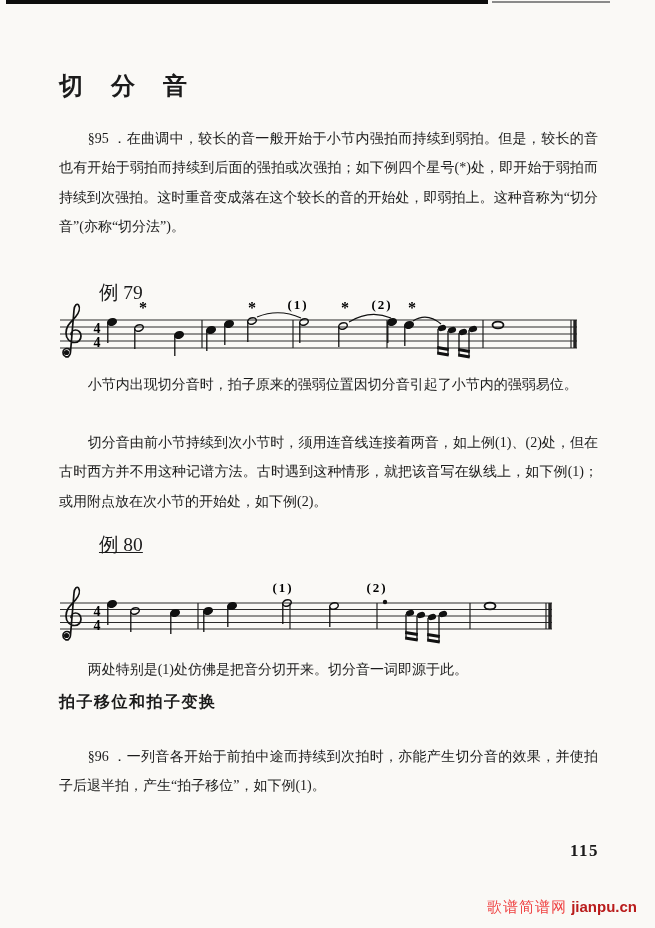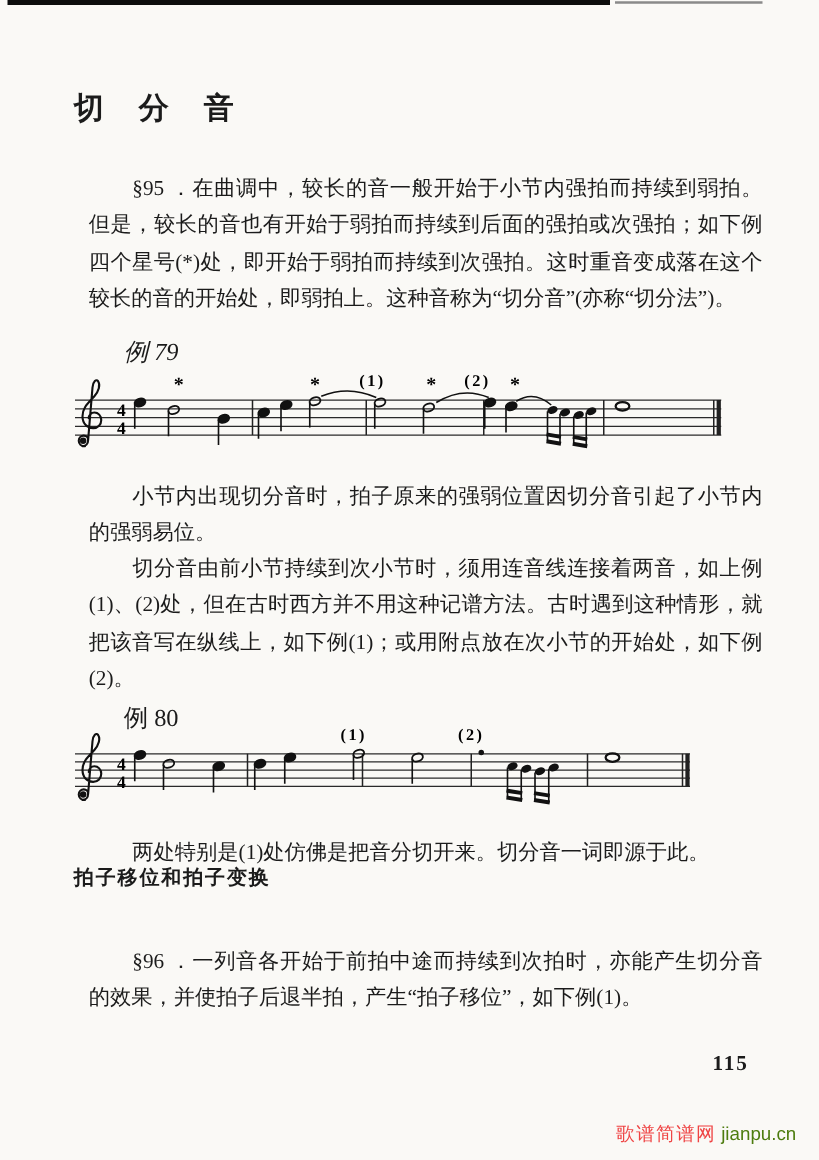--- a/index.html
+++ b/index.html
@@ -8,42 +8,42 @@
     background:#faf9f6;
     color:#1b1b1b;
     font-family:"Liberation Serif","DejaVu Serif",serif;
   }
   .abs{position:absolute;}
   .content{left:59px;width:539px;}
   .scanbar{top:0;left:6px;width:482px;height:4px;background:#0d0d0d;}
   .scanbar2{top:1px;left:492px;width:118px;height:2px;background:#8a8a8a;}
   .title1{font-size:24px;font-weight:bold;text-align:left;letter-spacing:2px;}
   .title2{font-size:16px;font-weight:bold;text-align:left;letter-spacing:1.5px;}
-  p.body{font-size:17px;line-height:29.4px;text-align:justify;text-indent:2.05em;margin:12px;font-weight:500;}
+  p.body{font-size:14px;line-height:29.4px;text-align:justify;text-indent:2.05em;margin:0;font-weight:500;}
   p.exlabel{font-size:19.5px;line-height:24px;text-indent:2.05em;margin:0;font-weight:500;}
   .pagenum{font-size:17px;font-weight:bold;letter-spacing:1.5px;margin-left:13px;}
   .wm{font-size:15px;font-family:"Liberation Sans","DejaVu Sans",sans-serif;}
   .wm-cn{color:#ef4444;letter-spacing:1px;}
-  .wm-site{color:#4d7c0f;}
+  .wm-site{color:#b91c1c;font-weight:bold;}
   svg{display:block;}
   svg text.timesig{font:bold 14px "Liberation Serif","DejaVu Serif",serif;}
   svg text.star{font:bold 16px "Liberation Serif","DejaVu Serif",serif;}
   svg text.annot{font:bold 13px "Liberation Serif","DejaVu Serif",serif;letter-spacing:2px;}
 </style>
 </head>
 <body>
 
 <div class="abs scanbar"></div>
 <div class="abs scanbar2"></div>
 
 <div class="abs content title1" style="top:70px;">切　分　音</div>
 
 <p class="abs content body" style="top:124px;">§95 ．在曲调中，较长的音一般开始于小节内强拍而持续到弱拍。但是，较长的音也有开始于弱拍而持续到后面的强拍或次强拍；如下例四个星号(*)处，即开始于弱拍而持续到次强拍。这时重音变成落在这个较长的音的开始处，即弱拍上。这种音称为“切分音”(亦称“切分法”)。</p>
 
-<p class="abs content exlabel" style="top:271px;font-style:italic;">例 79</p>
+<p class="abs content exlabel" style="top:281px;">例 79</p>
 
 <svg class="abs" style="top:295px;left:55px;" width="545" height="72" viewBox="0 0 545 72" id="score79">
     <line x1="5" y1="25" x2="522" y2="25" stroke="#2a2a2a" stroke-width="1"></line>
     <line x1="5" y1="32" x2="522" y2="32" stroke="#2a2a2a" stroke-width="1"></line>
     <line x1="5" y1="39" x2="522" y2="39" stroke="#2a2a2a" stroke-width="1"></line>
     <line x1="5" y1="46" x2="522" y2="46" stroke="#2a2a2a" stroke-width="1"></line>
     <line x1="5" y1="53" x2="522" y2="53" stroke="#2a2a2a" stroke-width="1"></line>
     <line x1="147" y1="25" x2="147" y2="53" stroke="#222" stroke-width="1.2"></line>
     <line x1="238" y1="25" x2="238" y2="53" stroke="#222" stroke-width="1.2"></line>
     <line x1="332" y1="25" x2="332" y2="53" stroke="#222" stroke-width="1.2"></line>
@@ -95,21 +95,21 @@
     <text x="243" y="14" text-anchor="middle" class="annot">(1)</text>
     <text x="290" y="18" text-anchor="middle" class="star">*</text>
     <text x="327" y="14" text-anchor="middle" class="annot">(2)</text>
     <text x="357" y="18" text-anchor="middle" class="star">*</text>
   </svg>
 
 <p class="abs content body" style="top:370px;">小节内出现切分音时，拍子原来的强弱位置因切分音引起了小节内的强弱易位。</p>
 
 <p class="abs content body" style="top:428px;font-family:Liberation Serif, serif;">切分音由前小节持续到次小节时，须用连音线连接着两音，如上例(1)、(2)处，但在古时西方并不用这种记谱方法。古时遇到这种情形，就把该音写在纵线上，如下例(1)；或用附点放在次小节的开始处，如下例(2)。</p>
 
-<p class="abs content exlabel" style="top:564px;">例 80</p>
+<p class="abs content exlabel" style="top:533px;text-decoration:underline;">例 80</p>
 
 <svg class="abs" style="top:577px;left:55px;" width="545" height="72" viewBox="0 0 545 72" id="score80">
     <line x1="5" y1="26" x2="497" y2="26" stroke="#2a2a2a" stroke-width="1"></line>
     <line x1="5" y1="32.5" x2="497" y2="32.5" stroke="#2a2a2a" stroke-width="1"></line>
     <line x1="5" y1="39" x2="497" y2="39" stroke="#2a2a2a" stroke-width="1"></line>
     <line x1="5" y1="45.5" x2="497" y2="45.5" stroke="#2a2a2a" stroke-width="1"></line>
     <line x1="5" y1="52" x2="497" y2="52" stroke="#2a2a2a" stroke-width="1"></line>
     <line x1="143" y1="26" x2="143" y2="52" stroke="#222" stroke-width="1.2"></line>
     <line x1="235" y1="26" x2="235" y2="52" stroke="#222" stroke-width="1.2"></line>
     <line x1="322" y1="26" x2="322" y2="52" stroke="#222" stroke-width="1.2"></line>

